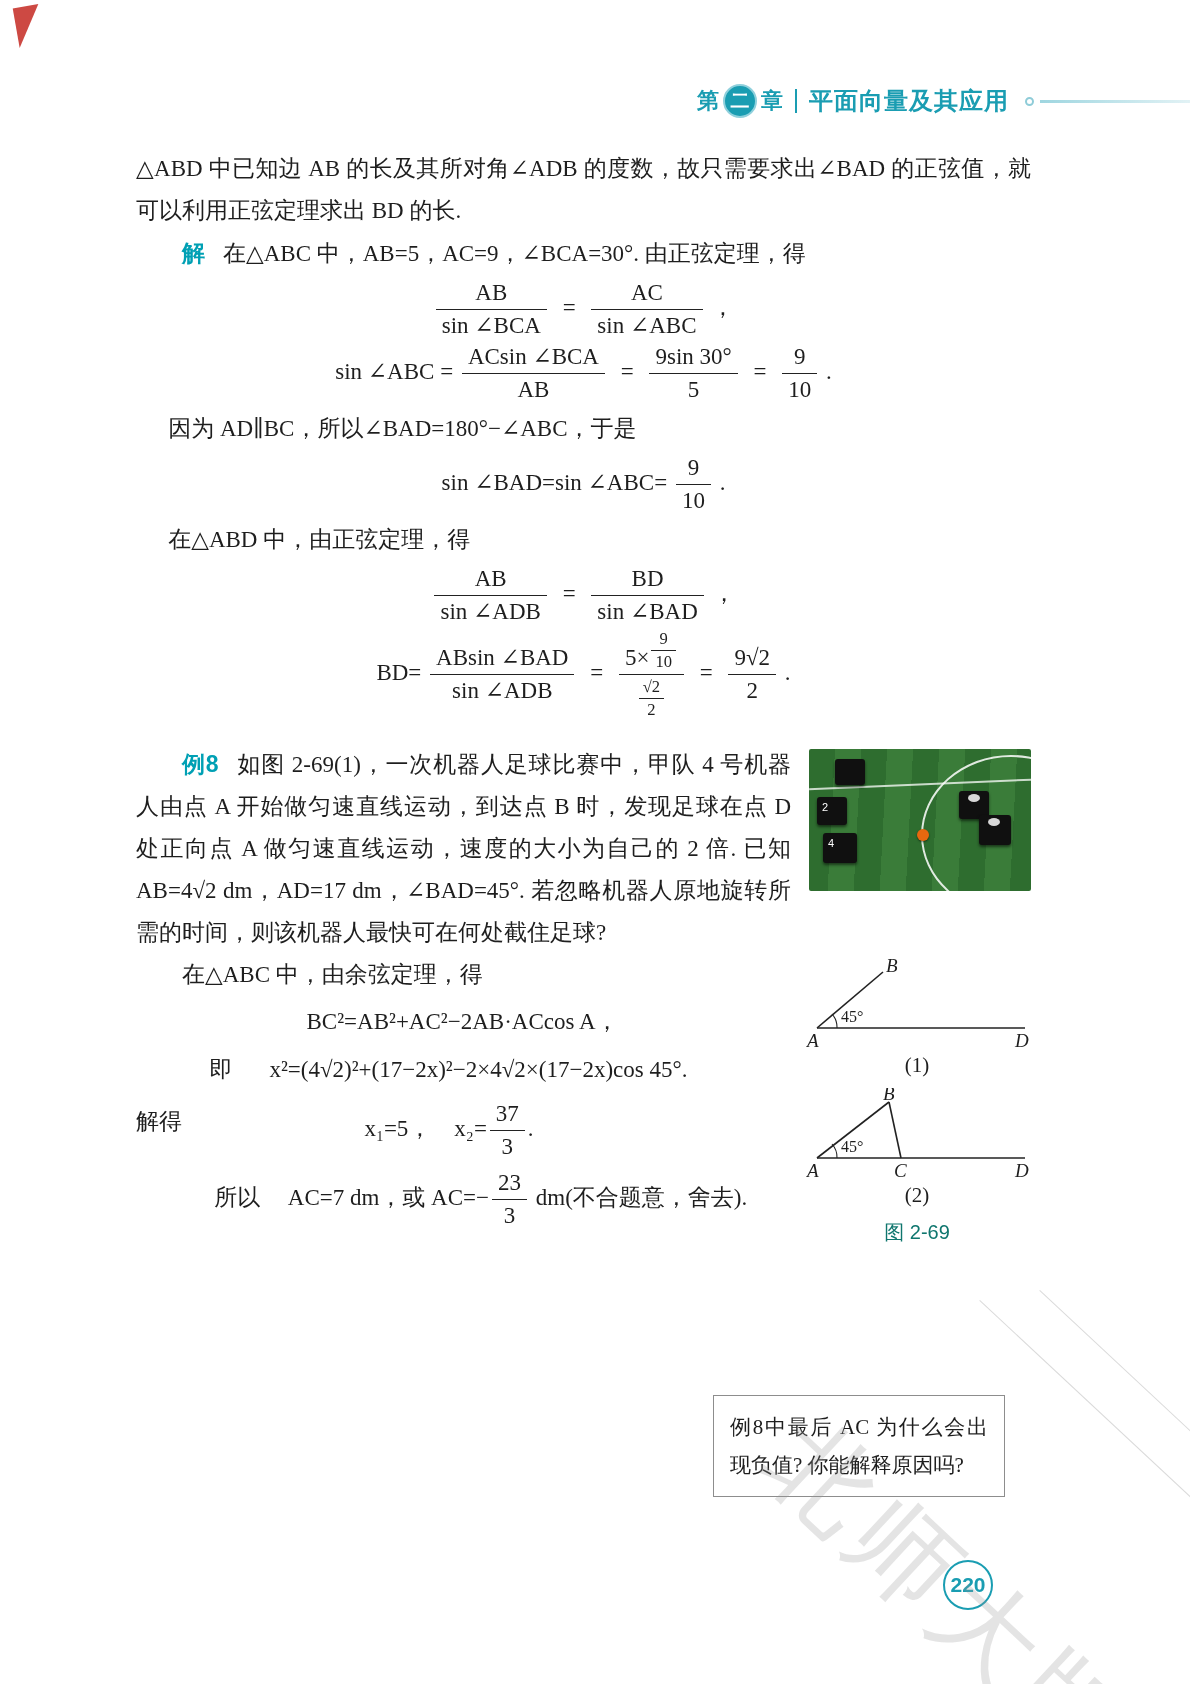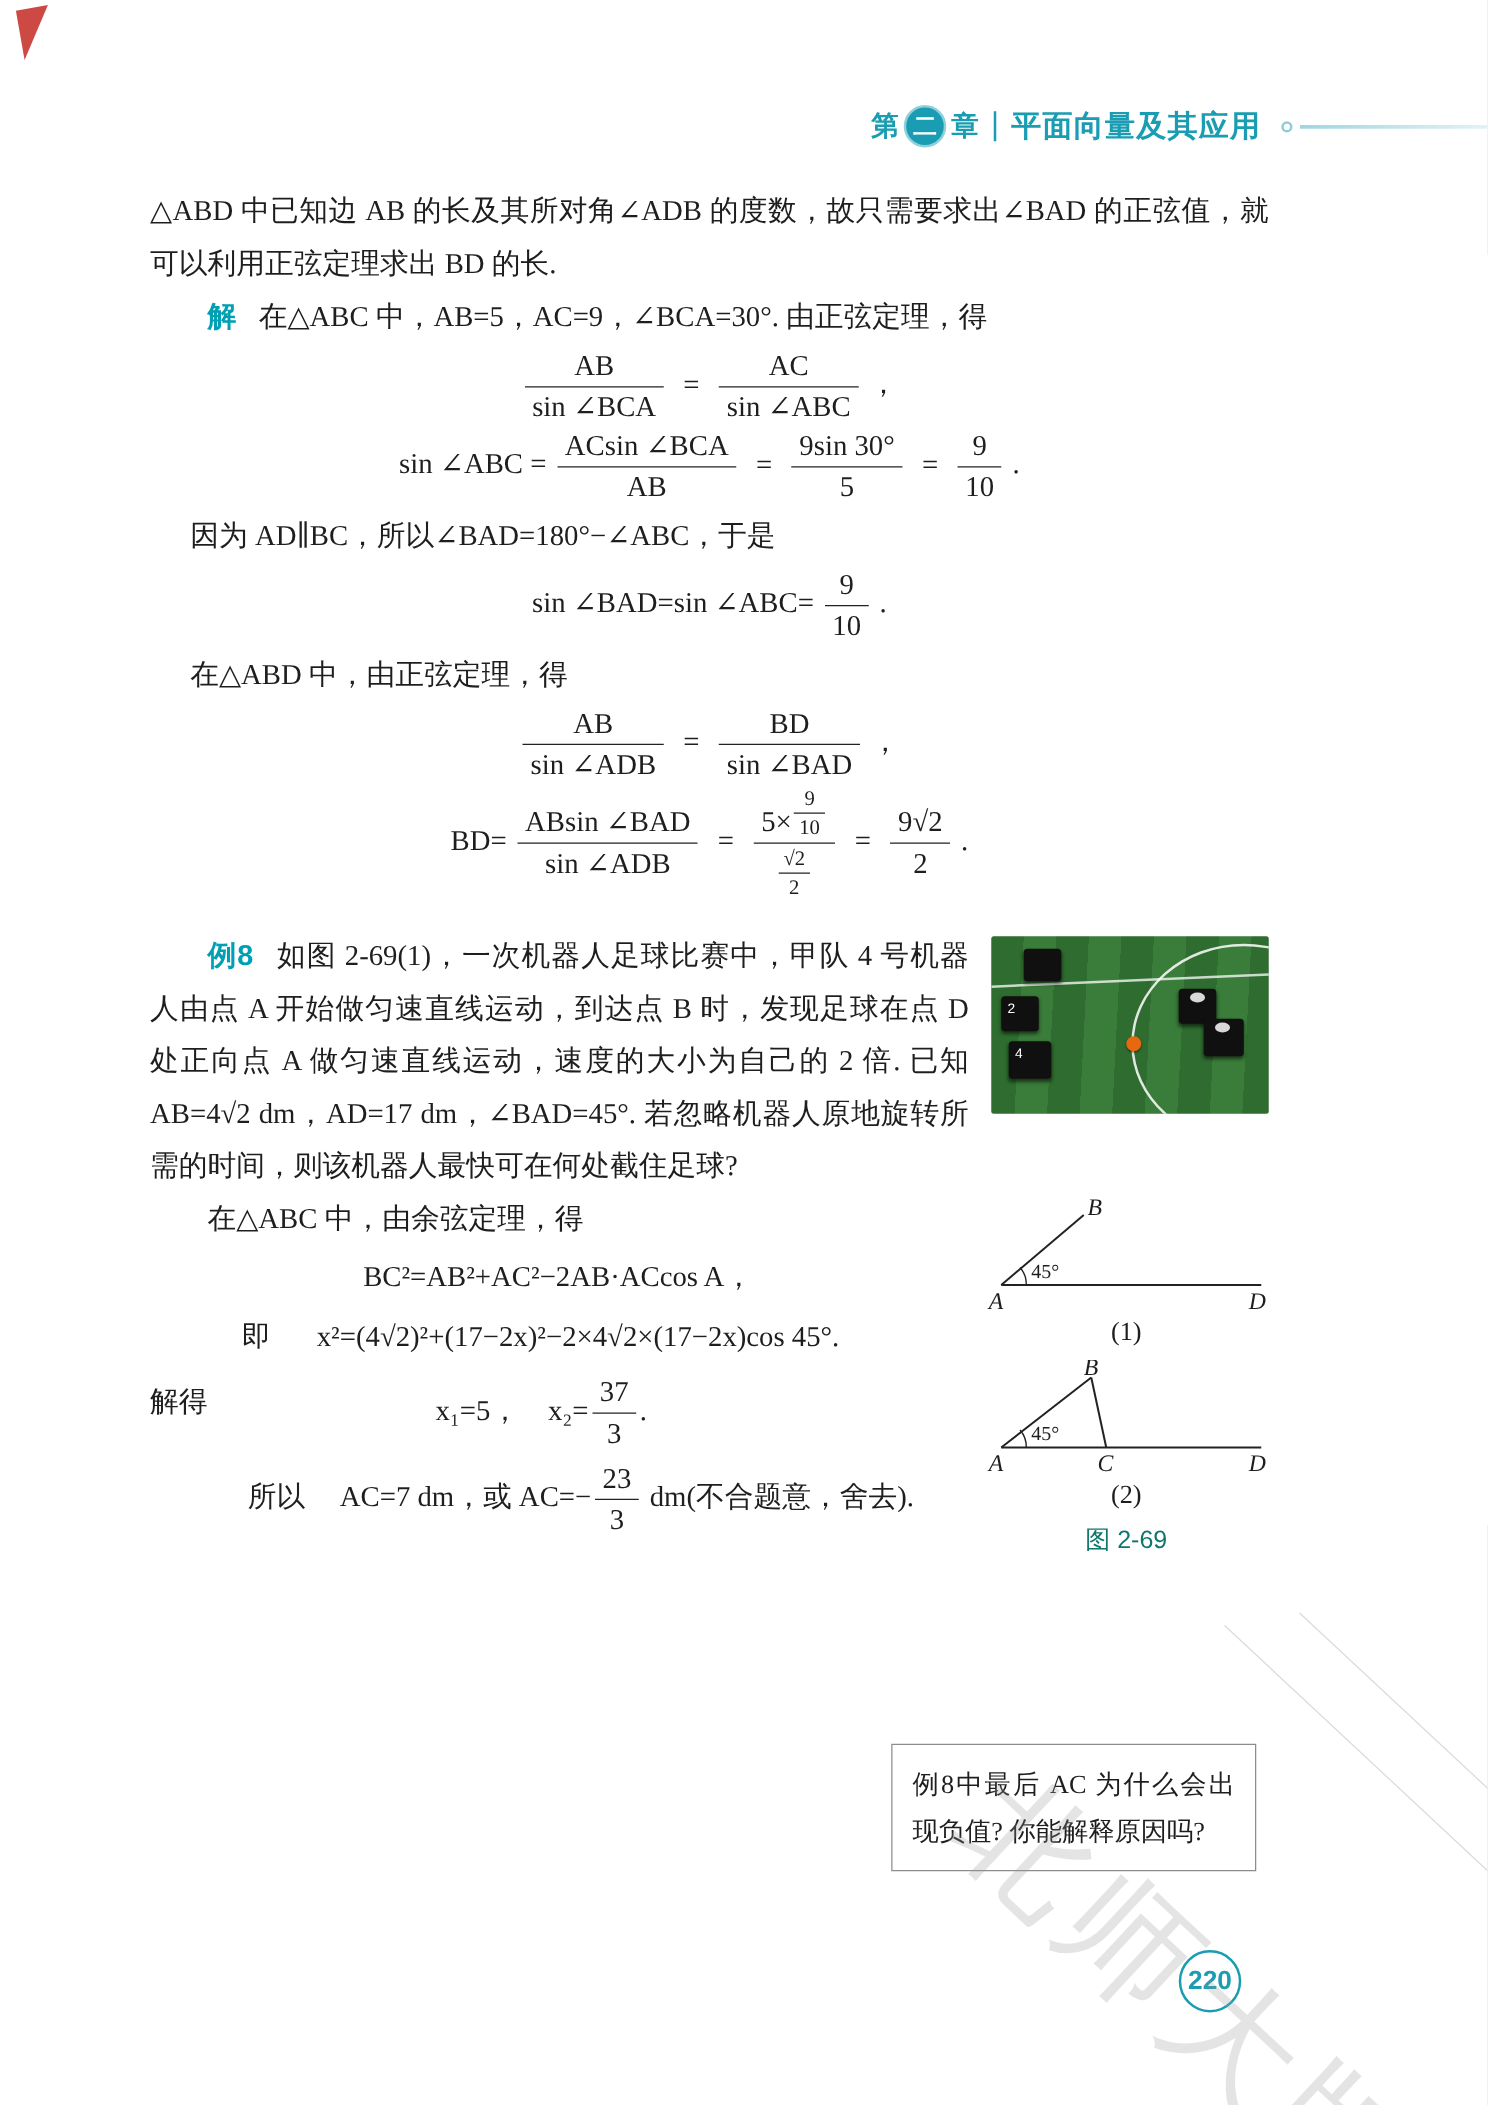--- a/index.html
+++ b/index.html
@@ -24,21 +24,21 @@
     color:#fff; display:flex; align-items:center; justify-content:center;
     font-size:19px; font-weight:bold; margin:0 4px; border:2px solid #8fd0dc; }
   .ch-divider { width:2px; height:24px; background:#1a9db2; margin:0 12px; }
   .ch-title { font-size:24px; font-weight:bold; letter-spacing:1px; }
   .ch-dot { width:9px; height:9px; border:2px solid #8fccd8; border-radius:50%;
     margin:0 6px 0 16px; background:#fff; }
   .ch-line { width:150px; height:3px;
     background:linear-gradient(90deg,#9fd6e0,#e2f2f5); }
 
   
-  .content { position:absolute; left:120px; top:148px; width:895px;
+  .content { position:absolute; left:136px; top:148px; width:895px;
     font-size:23px; line-height:42px; text-align:justify; }
   .para { text-indent:2em; }
   .no-indent { text-indent:0; }
   .indent1 { text-indent:1.4em; }
   .sol-label { color:#00a0b4; font-weight:bold;
     font-family:"Liberation Sans","DejaVu Sans",sans-serif; margin-right:18px; }
 
   
   .formula { text-align:center; text-indent:0; margin:5px 0; }
   .formula .op { margin:0 7px; }

